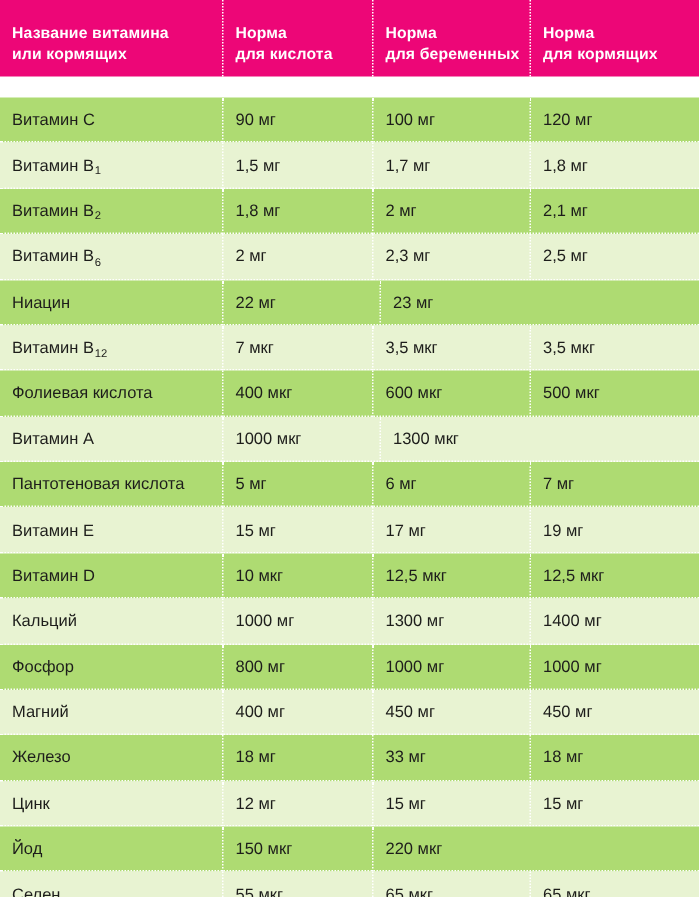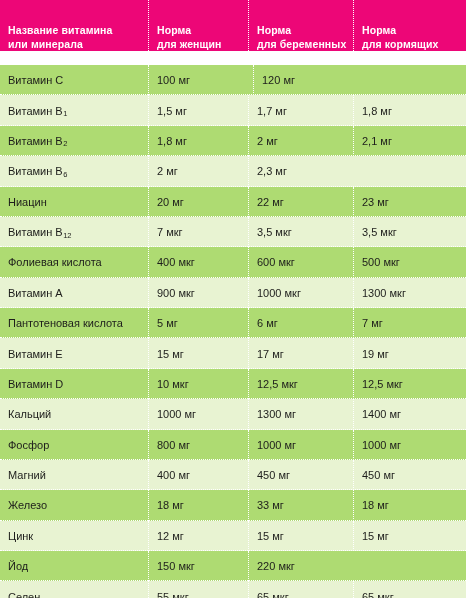--- a/index.html
+++ b/index.html
@@ -25,21 +25,21 @@
   .thead {
     height: 51px;
     background: #ed0677;
     display: flex;
     flex: 0 0 51px;
     position: relative;
   }
   .thead .cell {
     box-sizing: border-box;
     display: flex;
-    align-items: flex-end;
+    align-items: flex-start;
     color: #ffffff;
     font-size: 10.5px;
     font-weight: bold;
     line-height: 13.5px;
     letter-spacing: 0.1px;
     padding-left: 8px;
     padding-top: 16px;
   }
   .thead .cell span {
     display: block;
@@ -108,27 +108,27 @@
 </style>
 </head>
 <body>
 
 <div class="table">
 
   <div class="thead">
     <div class="cell c0">
       <div>
         <span>Название витамина</span>
-        <span>или минерала</span>
+        <span>или кормящих</span>
       </div>
     </div>
     <div class="cell c1">
       <div>
         <span>Норма</span>
-        <span>для женщин</span>
+        <span>для кислота</span>
       </div>
     </div>
     <div class="cell c2">
       <div>
         <span>Норма</span>
         <span>для беременных</span>
       </div>
     </div>
     <div class="cell c3">
       <div>
@@ -136,20 +136,21 @@
         <span>для кормящих</span>
       </div>
     </div>
   </div>
 
   <div class="tbody" id="tbody">
       <div class="row dark">
         <div class="cell c0 name">
           <span>Витамин С</span>
         </div>
+        <div class="cell c1">90 мг</div>
         <div class="cell c2">100 мг</div>
         <div class="cell c3">120 мг</div>
       </div>
       <div class="row light">
         <div class="cell c0 name">
           <span>Витамин В</span>
           <sub>1</sub>
         </div>
         <div class="cell c1">1,5 мг</div>
         <div class="cell c2">1,7 мг</div>
@@ -164,26 +165,26 @@
         <div class="cell c2">2 мг</div>
         <div class="cell c3">2,1 мг</div>
       </div>
       <div class="row light">
         <div class="cell c0 name">
           <span>Витамин В</span>
           <sub>6</sub>
         </div>
         <div class="cell c1">2 мг</div>
         <div class="cell c2">2,3 мг</div>
+        <div class="cell c3">2,5 мг</div>
       </div>
       <div class="row dark">
         <div class="cell c0 name">
           <span>Ниацин</span>
         </div>
-        <div class="cell c1">20 мг</div>
         <div class="cell c2">22 мг</div>
         <div class="cell c3">23 мг</div>
       </div>
       <div class="row light">
         <div class="cell c0 name">
           <span>Витамин В</span>
           <sub>12</sub>
         </div>
         <div class="cell c1">7 мкг</div>
         <div class="cell c2">3,5 мкг</div>
@@ -194,21 +195,20 @@
           <span>Фолиевая кислота</span>
         </div>
         <div class="cell c1">400 мкг</div>
         <div class="cell c2">600 мкг</div>
         <div class="cell c3">500 мкг</div>
       </div>
       <div class="row light">
         <div class="cell c0 name">
           <span>Витамин А</span>
         </div>
-        <div class="cell c1">900 мкг</div>
         <div class="cell c2">1000 мкг</div>
         <div class="cell c3">1300 мкг</div>
       </div>
       <div class="row dark">
         <div class="cell c0 name">
           <span>Пантотеновая кислота</span>
         </div>
         <div class="cell c1">5 мг</div>
         <div class="cell c2">6 мг</div>
         <div class="cell c3">7 мг</div>

